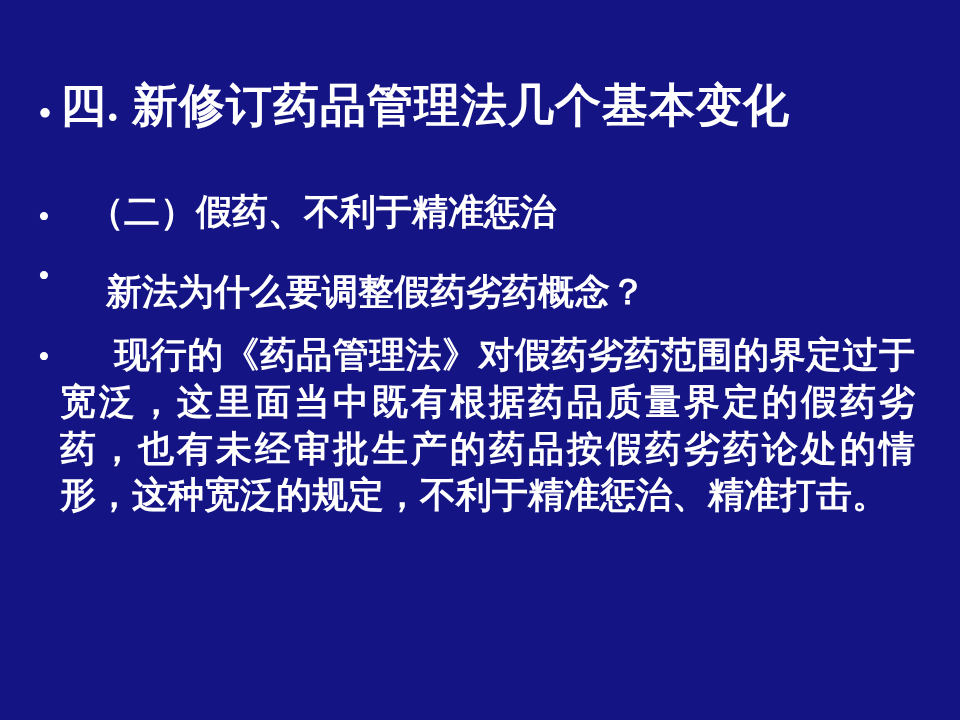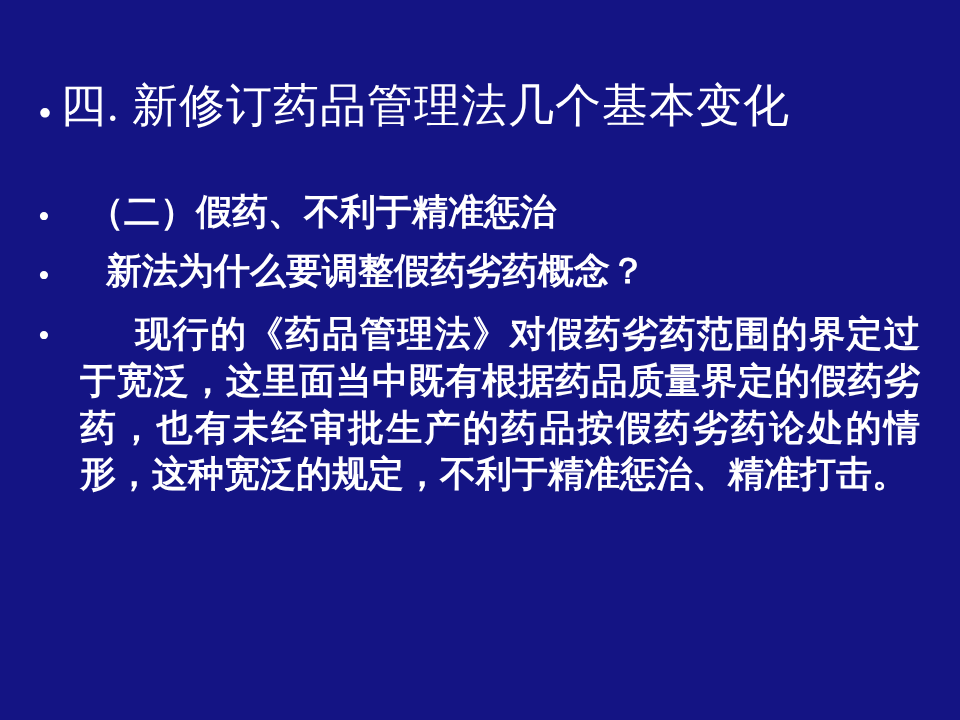--- a/index.html
+++ b/index.html
@@ -38,21 +38,21 @@
     margin-left: 8px;
   }
   .title-row .bullet-dot {
     font-size: 40px;
     margin-right: 8px;
     position: relative;
     top: 12px;
   }
   .title-text {
     font-size: 46px;
-    font-weight: normal;
+    font-weight: bold;
     letter-spacing: 1px;
     line-height: 1.05;
     white-space: nowrap;
   }
   
   .sub-row {
     margin-left: 8px;
   }
   .sub-row .bullet-dot {
     font-size: 34px;
@@ -63,29 +63,28 @@
   .sub-text {
     font-size: 36px;
     font-weight: bold;
     line-height: 1.12;
   }
   .row-1 { margin-top: 62px; }
   .row-2 { margin-top: 18px; }
   .row-3 { margin-top: 20px; }
 
   .indent-1 { padding-left: 28px; }
-  .indent-2 { padding-left: 46px; }
+  .indent-2 { padding-left: 46px; margin-top: 21px; }
 
   .para-text {
     font-size: 36px;
     font-weight: bold;
     line-height: 1.30;
     text-align: justify;
     max-width: 855px;
-    margin-left: 20px;
   }
   .para-text .first-line-indent {
     display: inline-block;
     width: 54px;
   }
 </style>
 </head>
 <body>
 
 <div class="slide">

